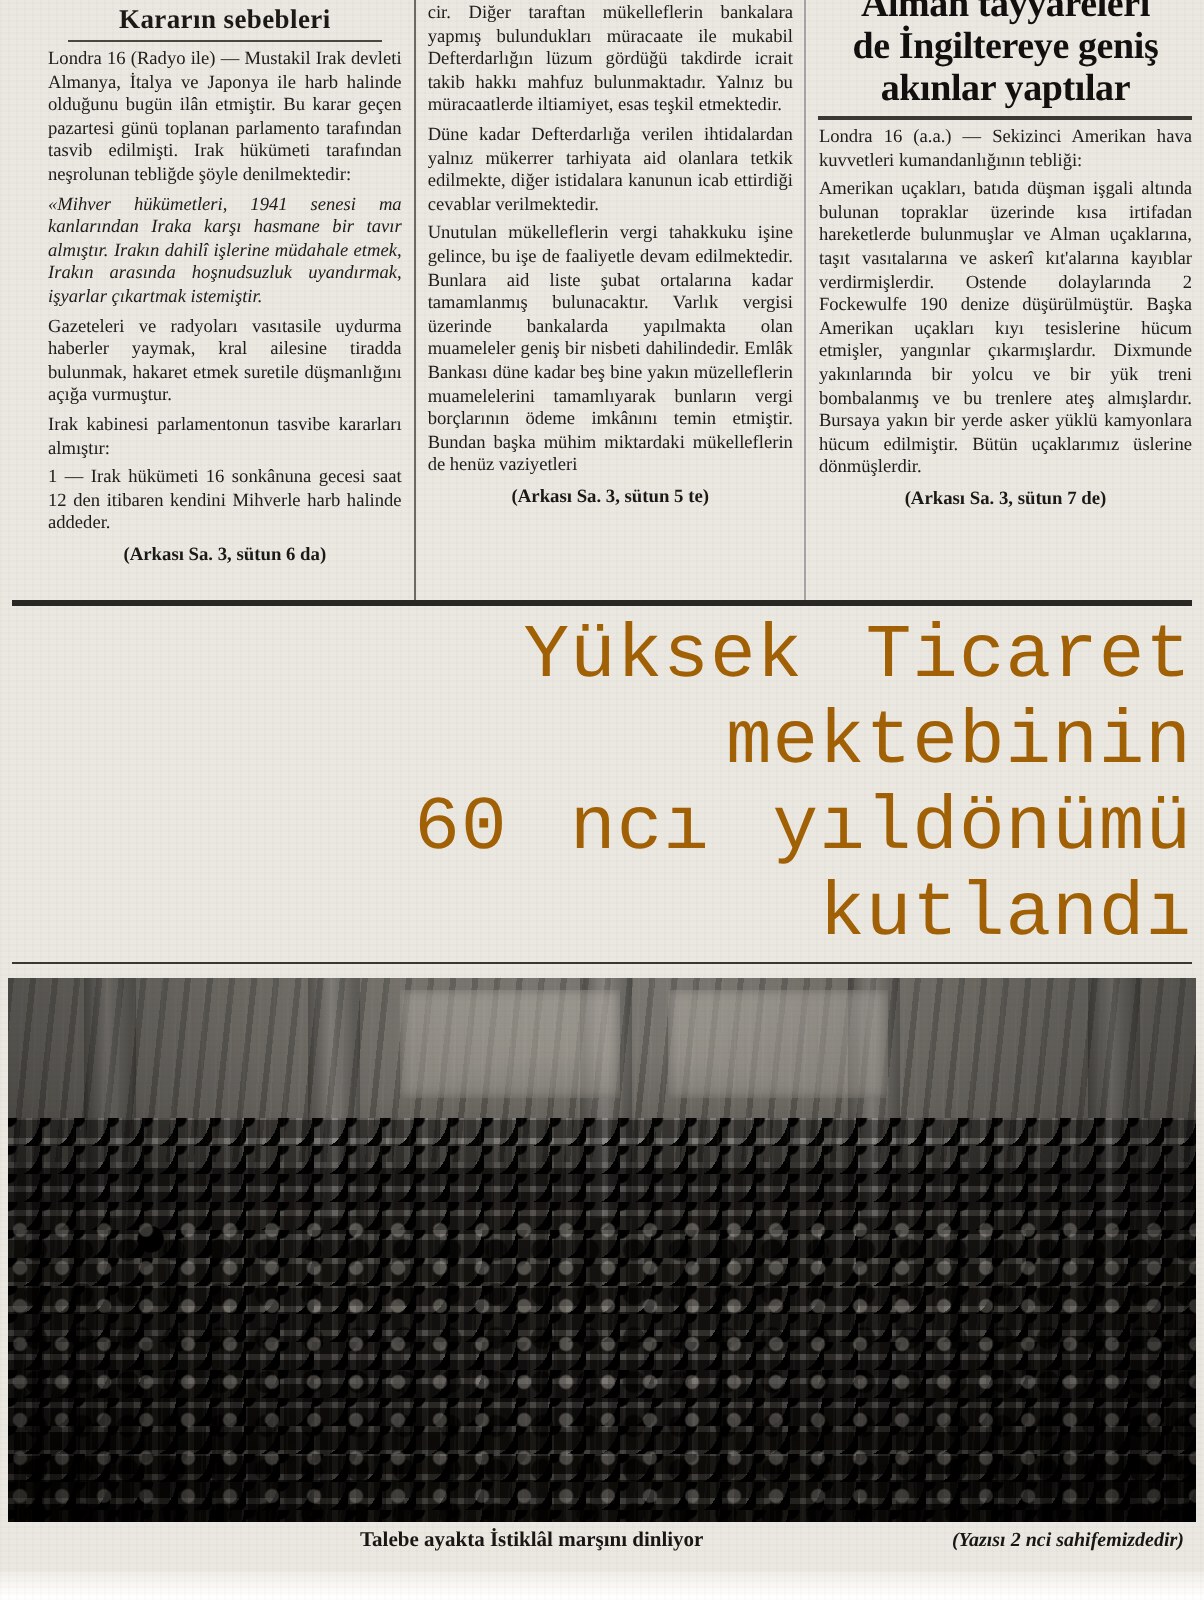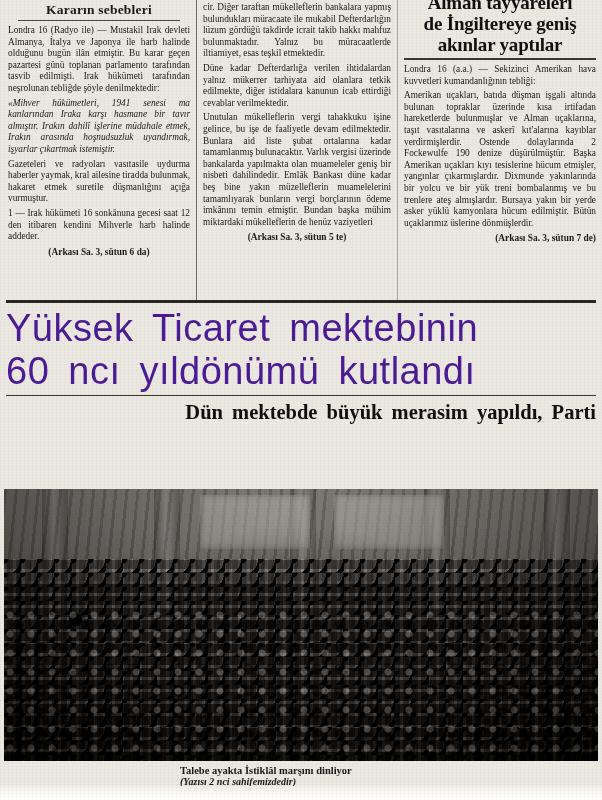--- a/index.html
+++ b/index.html
@@ -31,20 +31,21 @@
     z-index: 40;
   }
   
   .top-area {
     position: absolute;
     left: 0; top: 0;
     width: 602px;
     height: 300px;
     display: flex;
     box-sizing: border-box;
+    padding-left: 16px;
   }
   .col {
     box-sizing: border-box;
     position: relative;
     padding: 0 6px;
   }
   .col-1 { width: 196px; padding-left: 8px; }
   .col-2 { width: 202px; border-left: 1px solid #6d6a64; border-right: 1px solid #a3a3a3; }
   .col-3 { width: 204px; }
 
@@ -72,21 +73,21 @@
   }
   .body-text p { margin: 0 0 3px 0; }
   .italic { font-style: italic; }
   .contd {
     font-weight: bold;
     font-size: 9.4px;
     text-align: center;
     margin-top: 4px;
     color: #1d1b18;
   }
-  .contd-right { text-align: right; }
+  .contd-right { }
 
   
   .frag-head {
     font-size: 19px;
     font-weight: bold;
     line-height: 21px;
     text-align: center;
     color: #141210;
     font-family: "Liberation Serif", serif;
     letter-spacing: -0.2px;
@@ -112,27 +113,27 @@
     border: 0;
     border-top: 3px solid #2b2925;
     margin: 0 0 2px 0;
   }
   .hr-thin {
     border: 0;
     border-top: 1px solid #3a3833;
     margin: 2px 0 4px 0;
   }
   .big-title {
-    text-align: left;
+    text-align: right;
     font-size: 38px;
     line-height: 43px;
     font-weight: normal;
-    color: #4c1d95;
+    color: #a16207;
     letter-spacing: 0.5px;
-    font-family: Liberation Sans, sans-serif;
+    font-family: Liberation Mono, monospace;
     margin: 4px 0 0 0;
     word-spacing: 8px;
   }
   .big-title .l2 { display: block; }
   .sub-title {
     text-align: right;
     font-size: 20.5px;
     line-height: 25px;
     font-weight: bold;
     color: #121110;
@@ -238,21 +239,20 @@
   .caption-row {
     position: absolute;
     left: 0;
     top: 765px;
     width: 602px;
     box-sizing: border-box;
     padding: 0 10px;
     display: flex;
     align-items: baseline;
     justify-content: space-between;
-    flex-direction: column;
   }
   .caption {
     font-size: 10.5px;
     font-weight: bold;
     color: #1b1916;
     font-family: "Liberation Serif", serif;
     margin-left: 170px;
   }
   .caption-right {
     font-size: 10px;
@@ -274,20 +274,21 @@
 
   <div class="top-area">
 
     <div class="col col-1">
       <div class="col-head">Kararın sebebleri</div>
       <hr class="rule">
       <div class="body-text">
         <p>Londra 16 (Radyo ile) — Mustakil Irak devleti Almanya, İtalya ve Japonya ile harb halinde olduğunu bugün ilân etmiştir. Bu karar geçen pazartesi günü toplanan parlamento tarafından tasvib edilmişti. Irak hükümeti tarafından neşrolunan tebliğde şöyle denilmektedir:</p>
         <p class="italic">«Mihver hükümetleri, 1941 senesi ma kanlarından Iraka karşı hasmane bir tavır almıştır. Irakın dahilî işlerine müdahale etmek, Irakın arasında hoşnudsuzluk uyandırmak, işyarlar çıkartmak istemiştir.</p>
         <p>Gazeteleri ve radyoları vasıtasile uydurma haberler yaymak, kral ailesine tiradda bulunmak, hakaret etmek suretile düşmanlığını açığa vurmuştur.</p>
+        <p>Irak kabinesi parlamentonun tasvibe kararları almıştır:</p>
         <p>1 — Irak hükümeti 16 sonkânuna gecesi saat 12 den itibaren kendini Mihverle harb halinde addeder.</p>
       </div>
       <div class="contd">(Arkası Sa. 3, sütun 6 da)</div>
     </div>
 
     <div class="col col-2">
       <div class="body-text" style="padding-top:2px">
         <p>cir. Diğer taraftan mükelleflerin bankalara yapmış bulundukları müracaate ile mukabil Defterdarlığın lüzum gördüğü takdirde icrait takib hakkı mahfuz bulunmaktadır. Yalnız bu müracaatlerde iltiamiyet, esas teşkil etmektedir.</p>
         <p>Düne kadar Defterdarlığa verilen ihtidalardan yalnız mükerrer tarhiyata aid olanlara tetkik edilmekte, diğer istidalara kanunun icab ettirdiği cevablar verilmektedir.</p>
         <p>Unutulan mükelleflerin vergi tahakkuku işine gelince, bu işe de faaliyetle devam edilmektedir. Bunlara aid liste şubat ortalarına kadar tamamlanmış bulunacaktır. Varlık vergisi üzerinde bankalarda yapılmakta olan muameleler geniş bir nisbeti dahilindedir. Emlâk Bankası düne kadar beş bine yakın müzelleflerin muamelelerini tamamlıyarak bunların vergi borçlarının ödeme imkânını temin etmiştir. Bundan başka mühim miktardaki mükelleflerin de henüz vaziyetleri</p>

